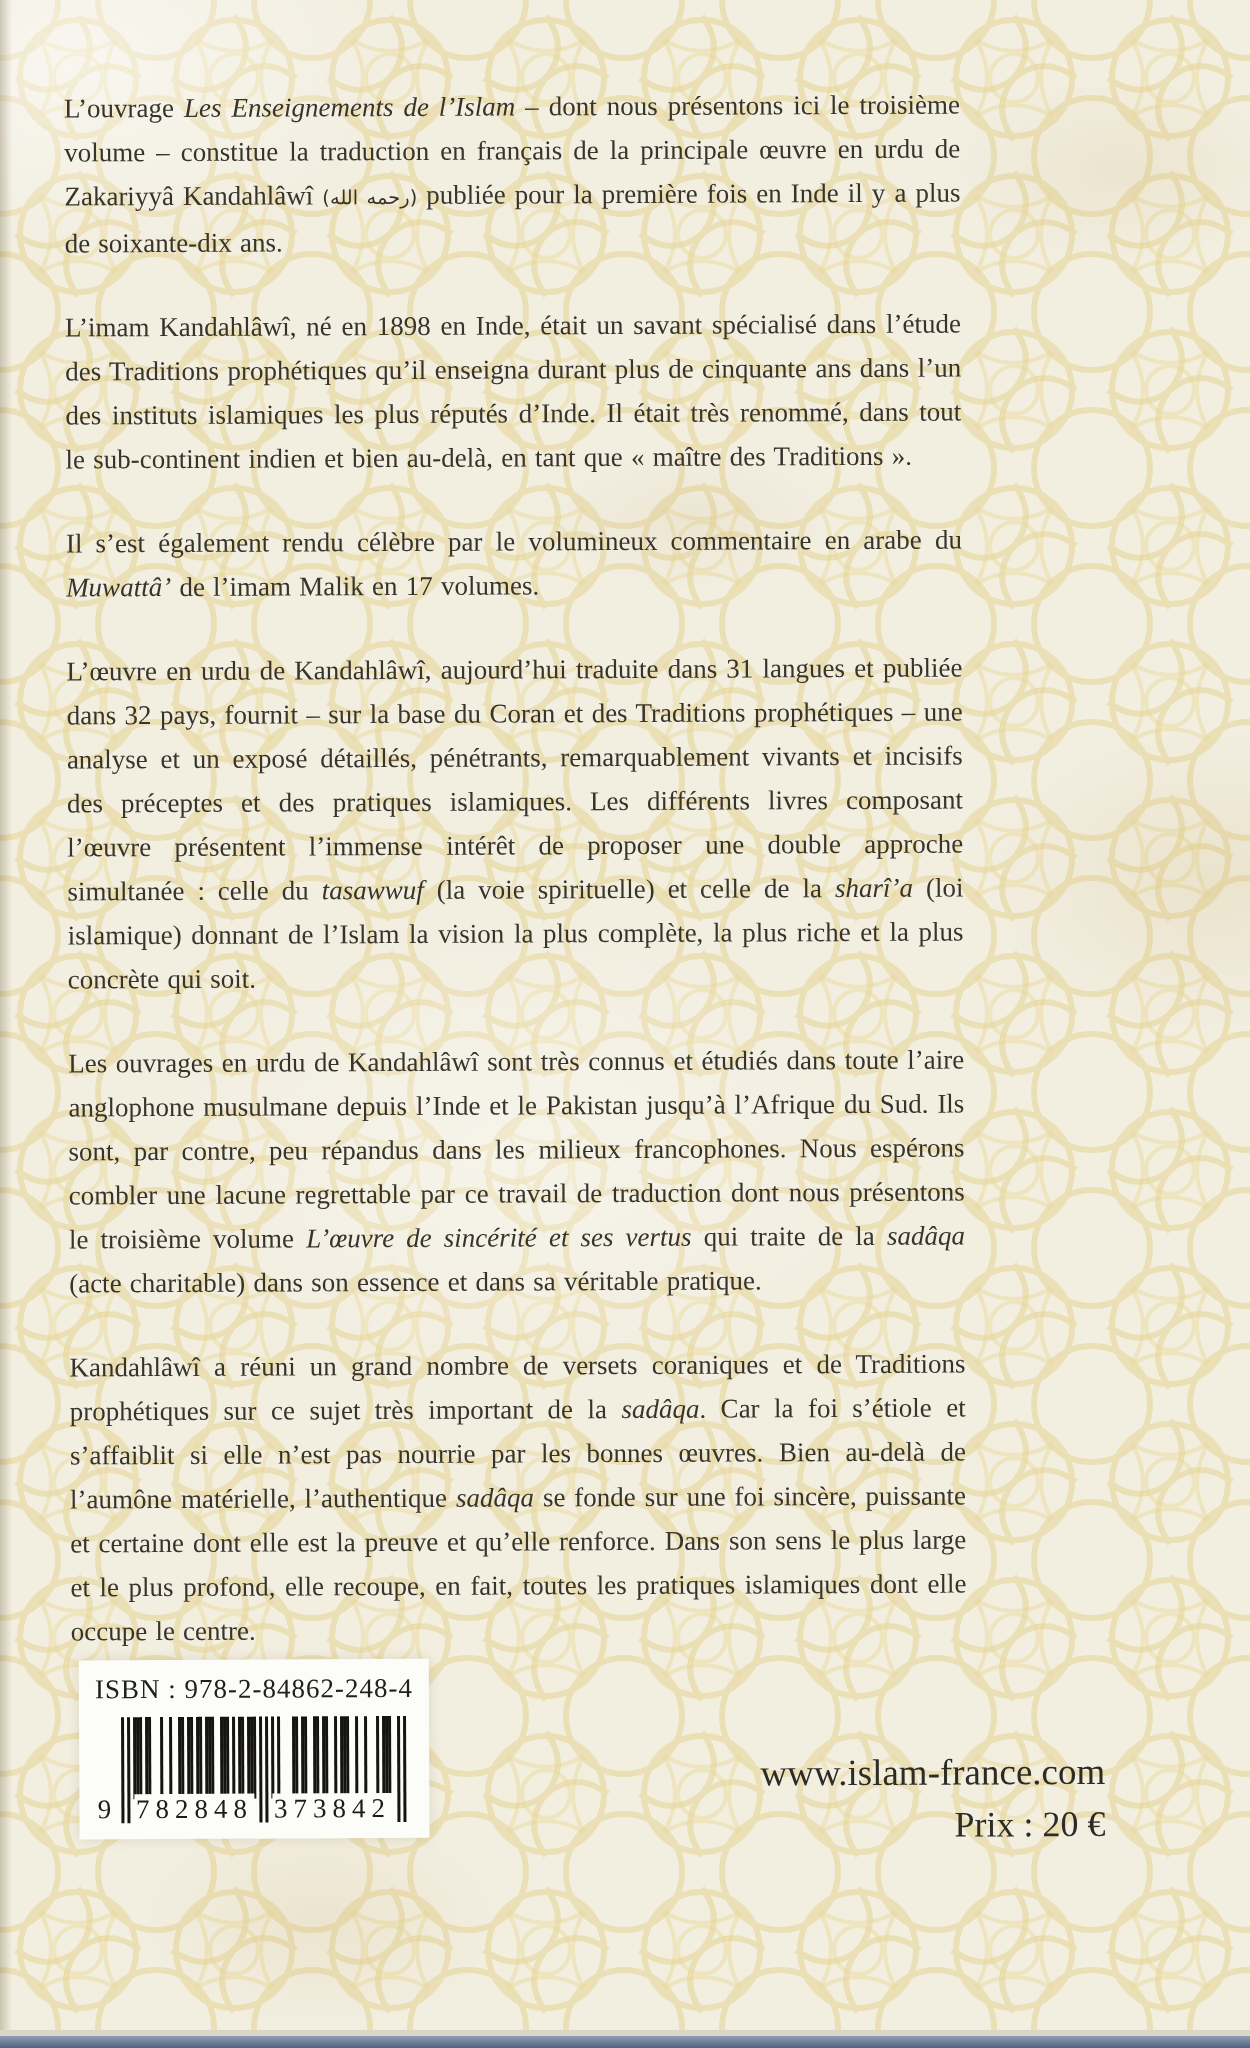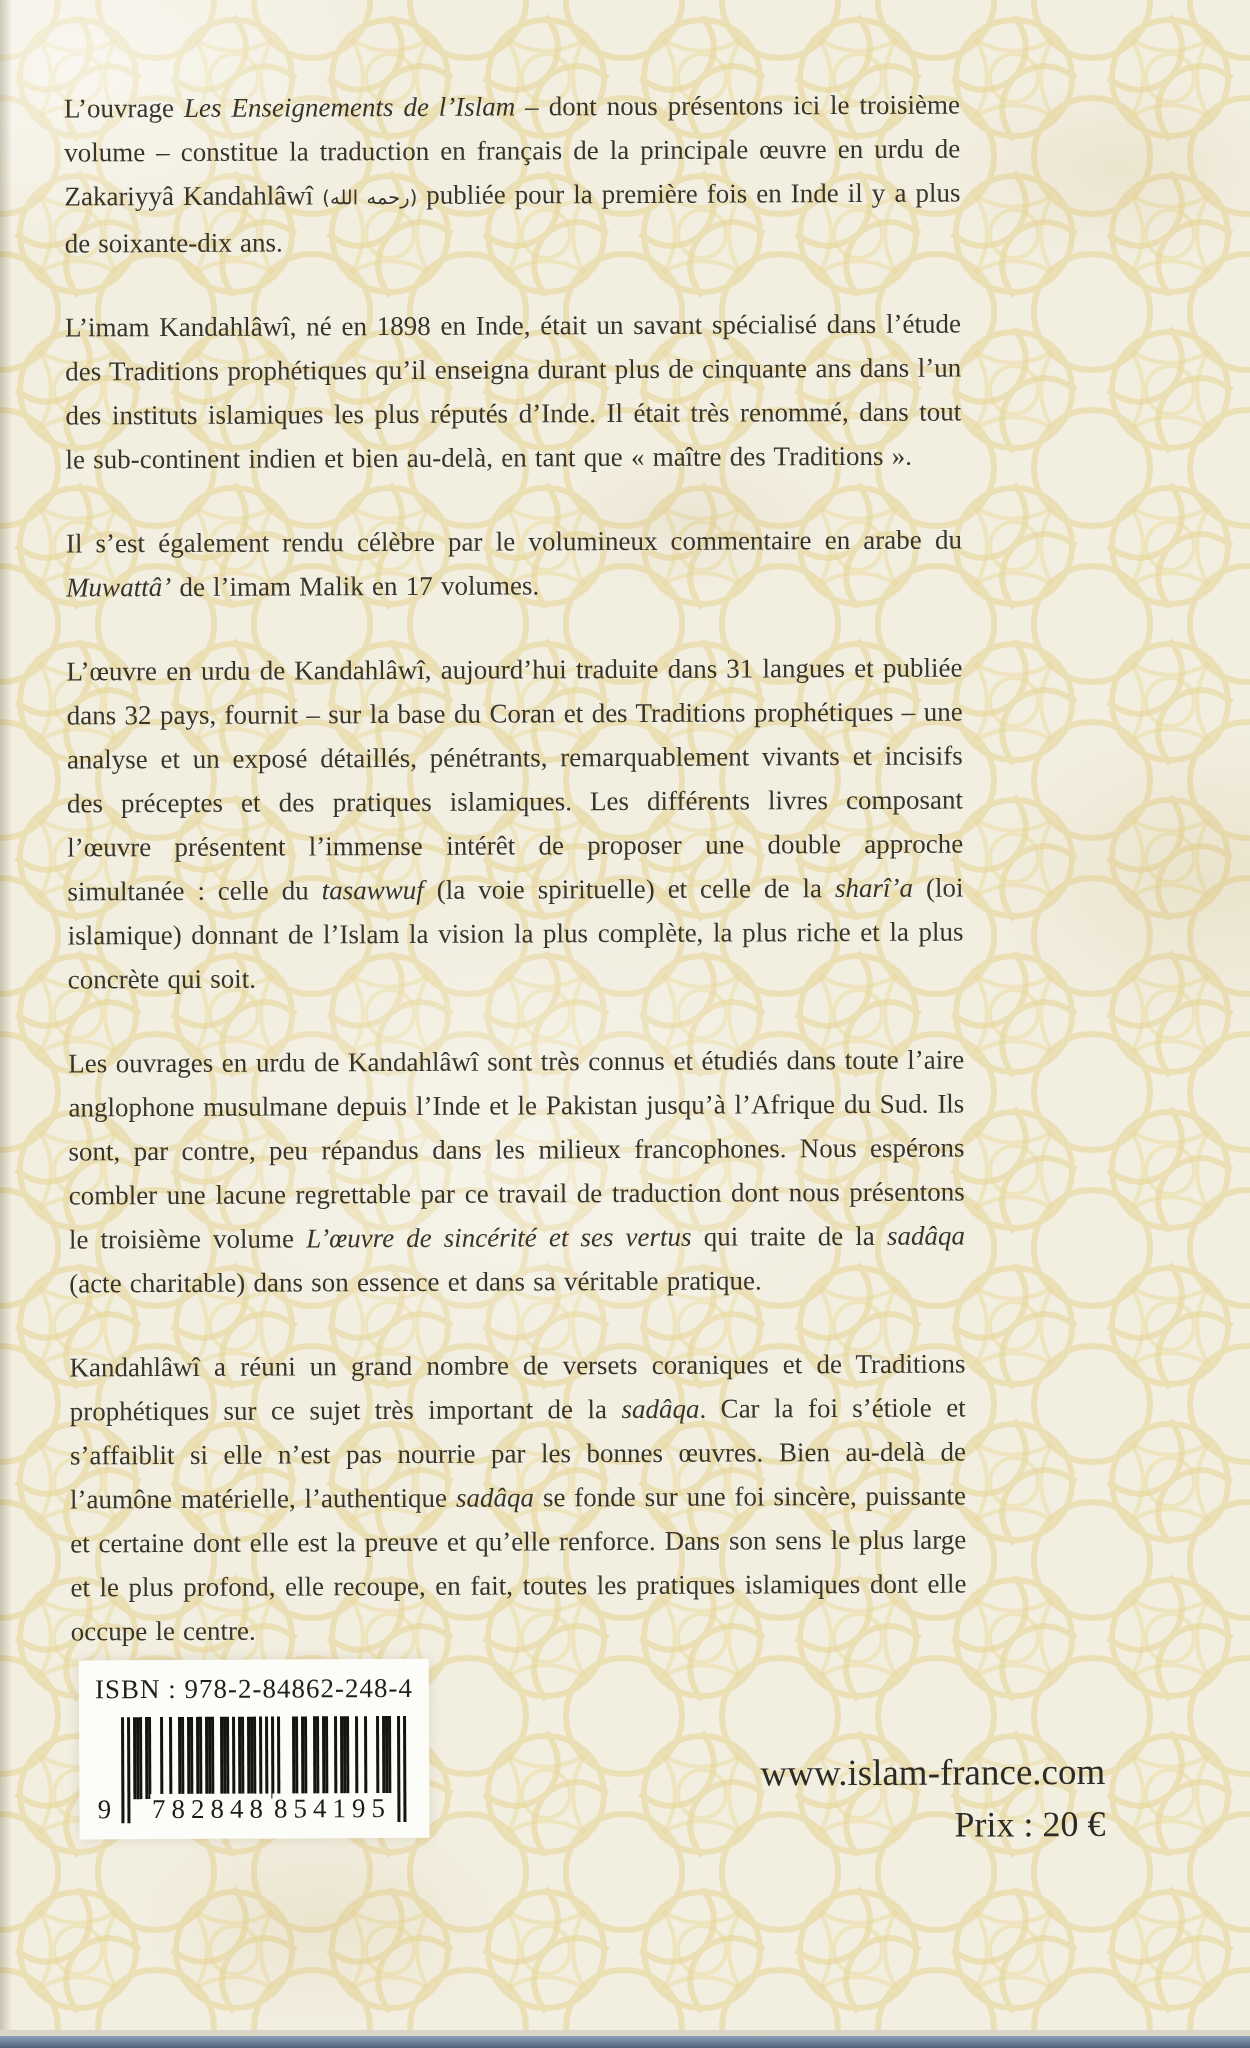--- a/index.html
+++ b/index.html
@@ -60,21 +60,21 @@
   .barcode-bars{position:absolute;top:0;left:0;height:106px;}
   .bc-mod{position:absolute;top:0;background:#161411;}
   .bc-digits span{
     position:absolute;bottom:-2px;
     font-size:27px;color:#1c1b18;
     background:#fcfcf9;
     letter-spacing:6px;
     text-align:center;
   }
   .bc-first{left:-24px;width:20px;letter-spacing:0;}
-  .bc-g1{left:13px;width:120px;margin-left:16px;}
+  .bc-g1{left:13px;width:120px;}
   .bc-g2{left:151px;width:120px;}
   .footer{
     position:absolute;right:148px;top:1748px;
     text-align:right;color:#2d2b26;
   }
   .website{font-size:37px;line-height:52px;margin:0;}
   .price{font-size:36px;line-height:52px;margin:0;}
   .left-edge{
     position:absolute;left:0;top:0;bottom:0;width:12px;
     background:linear-gradient(90deg, rgba(95,82,48,.28), rgba(95,82,48,0));
@@ -185,21 +185,21 @@
             <div class="bc-mod" style="left: 255px; width: 3px; height: 82px;"></div>
             <div class="bc-mod" style="left: 261px; width: 3px; height: 82px;"></div>
             <div class="bc-mod" style="left: 264px; width: 3px; height: 82px;"></div>
             <div class="bc-mod" style="left: 267px; width: 3px; height: 82px;"></div>
             <div class="bc-mod" style="left: 276px; width: 3px; height: 106px;"></div>
             <div class="bc-mod" style="left: 282px; width: 3px; height: 106px;"></div>
           </div>
         <div class="bc-digits">
           <span class="bc-first">9</span>
           <span class="bc-g1">782848</span>
-          <span class="bc-g2">854195</span>
+          <span class="bc-g2">373842</span>
         </div>
       </div>
     </div>
 
     <div class="footer">
       <p class="website">www.islam-france.com</p>
       <p class="price">Prix : 20 €</p>
     </div>
 
   </div>

